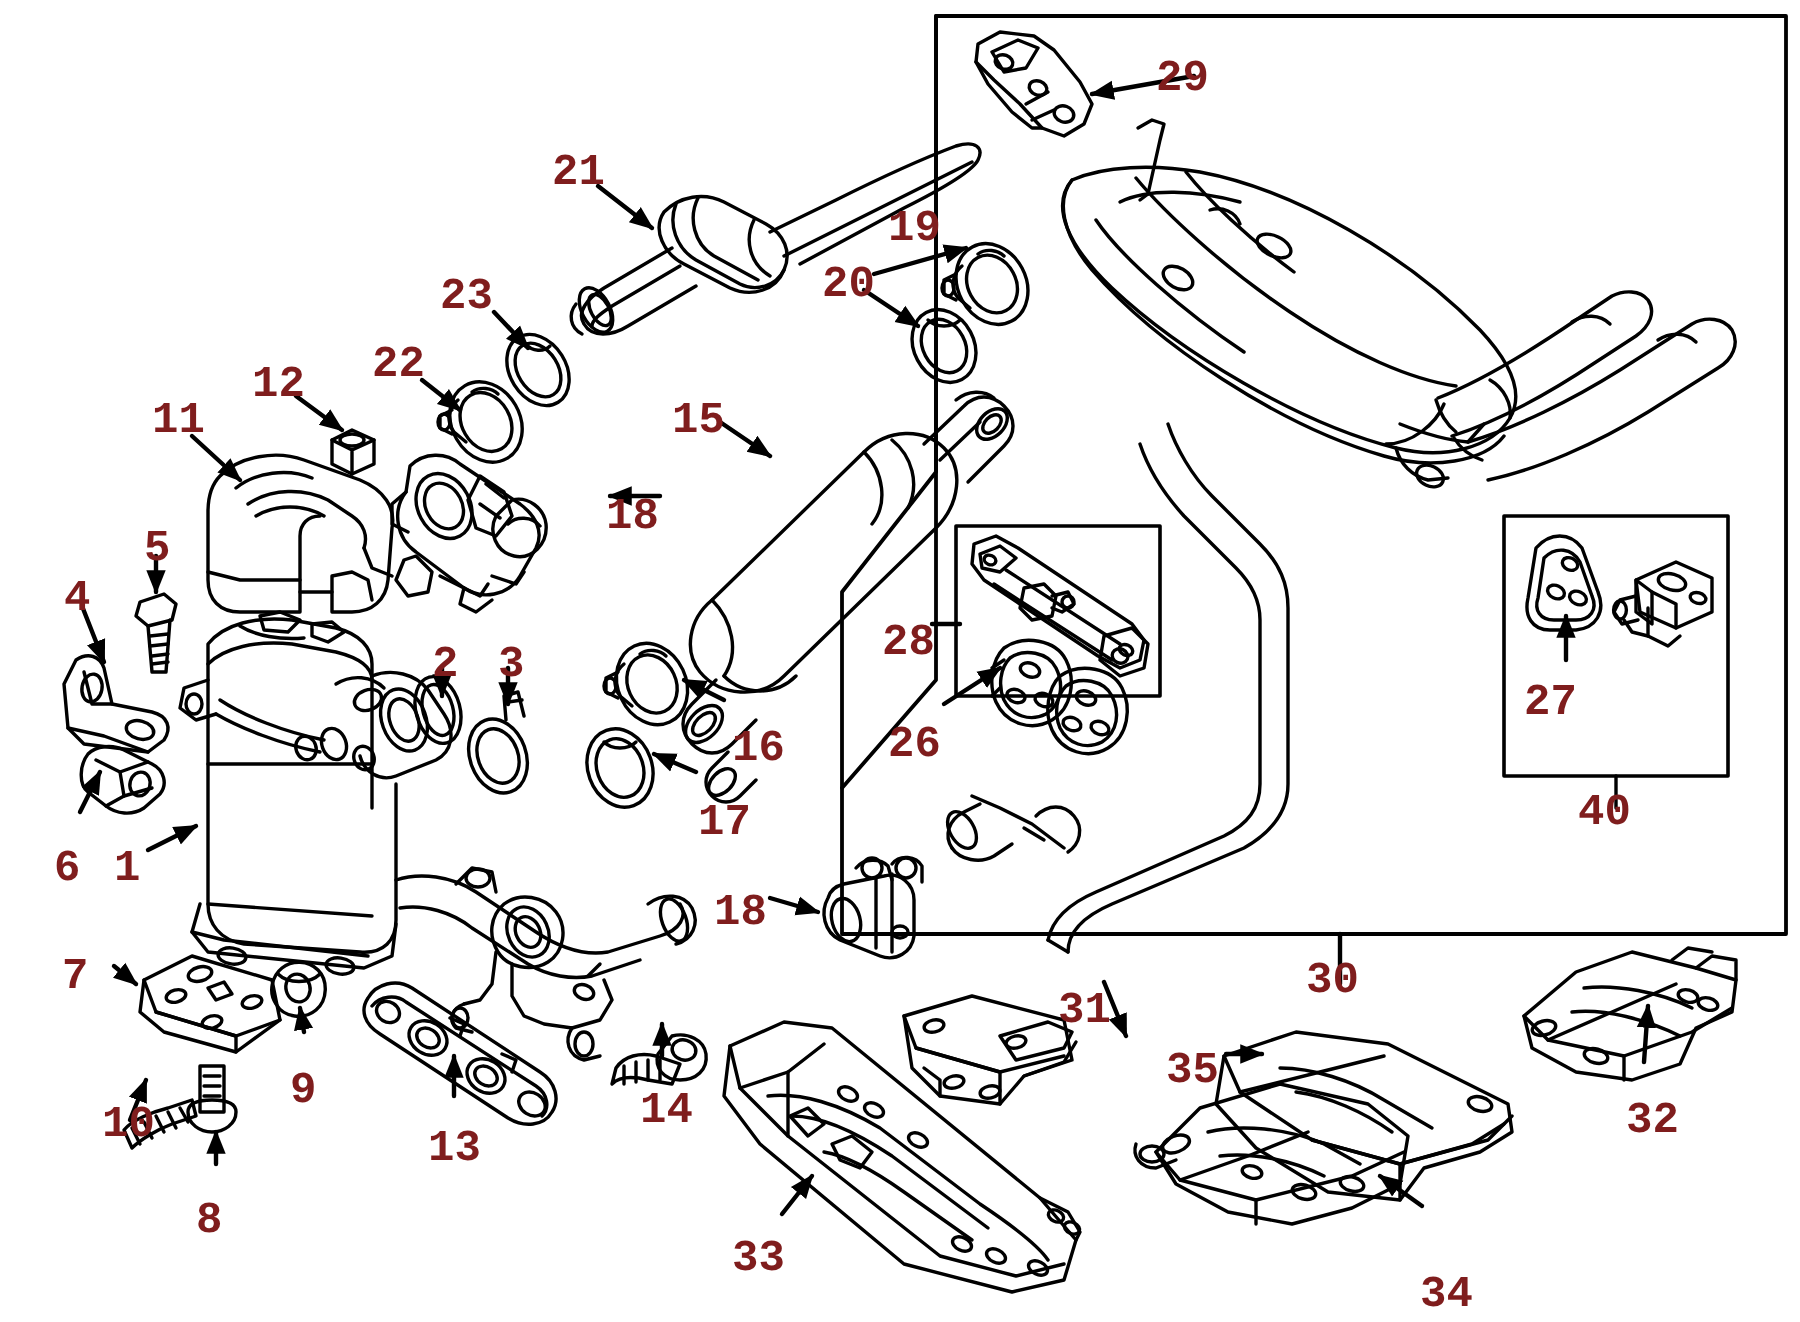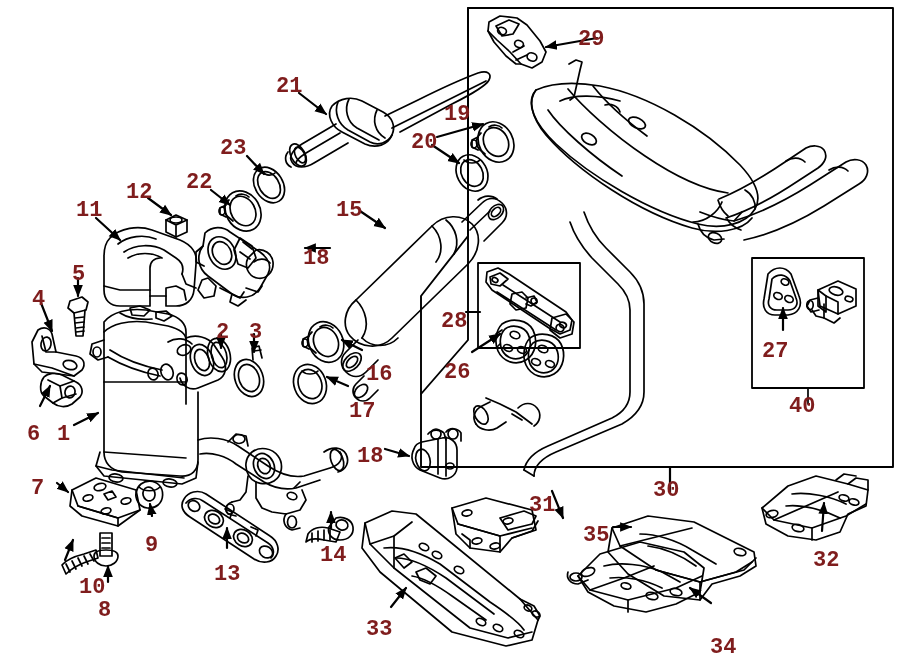--- a/index.html
+++ b/index.html
@@ -556,21 +556,21 @@
 
 <div class="lbl" style="left:57px;  top:420px;">1</div>
 <div class="lbl" style="left:216px; top:318px;">2</div>
 <div class="lbl" style="left:249px; top:318px;">3</div>
 <div class="lbl" style="left:32px;  top:285px;">4</div>
 <div class="lbl" style="left:72px;  top:260px;">5</div>
 <div class="lbl" style="left:27px;  top:420px;">6</div>
 <div class="lbl" style="left:31px;  top:474px;">7</div>
 <div class="lbl" style="left:98px;  top:596px;">8</div>
 <div class="lbl" style="left:145px; top:531px;">9</div>
-<div class="lbl" style="left:51px;  top:573px;margin-left:28px;">10</div>
+<div class="lbl" style="left:51px;  top:548px;">10</div>
 <div class="lbl" style="left:76px;  top:196px;">11</div>
 <div class="lbl" style="left:126px; top:178px;">12</div>
 <div class="lbl" style="left:214px; top:560px;">13</div>
 <div class="lbl" style="left:320px; top:541px;text-align:right;">14</div>
 <div class="lbl" style="left:336px; top:196px;">15</div>
 <div class="lbl" style="left:366px; top:360px;">16</div>
 <div class="lbl" style="left:349px; top:397px;">17</div>
 <div class="lbl" style="left:303px; top:244px;">18</div>
 <div class="lbl" style="left:444px; top:100px;">19</div>
 <div class="lbl" style="left:411px; top:128px;">20</div>

